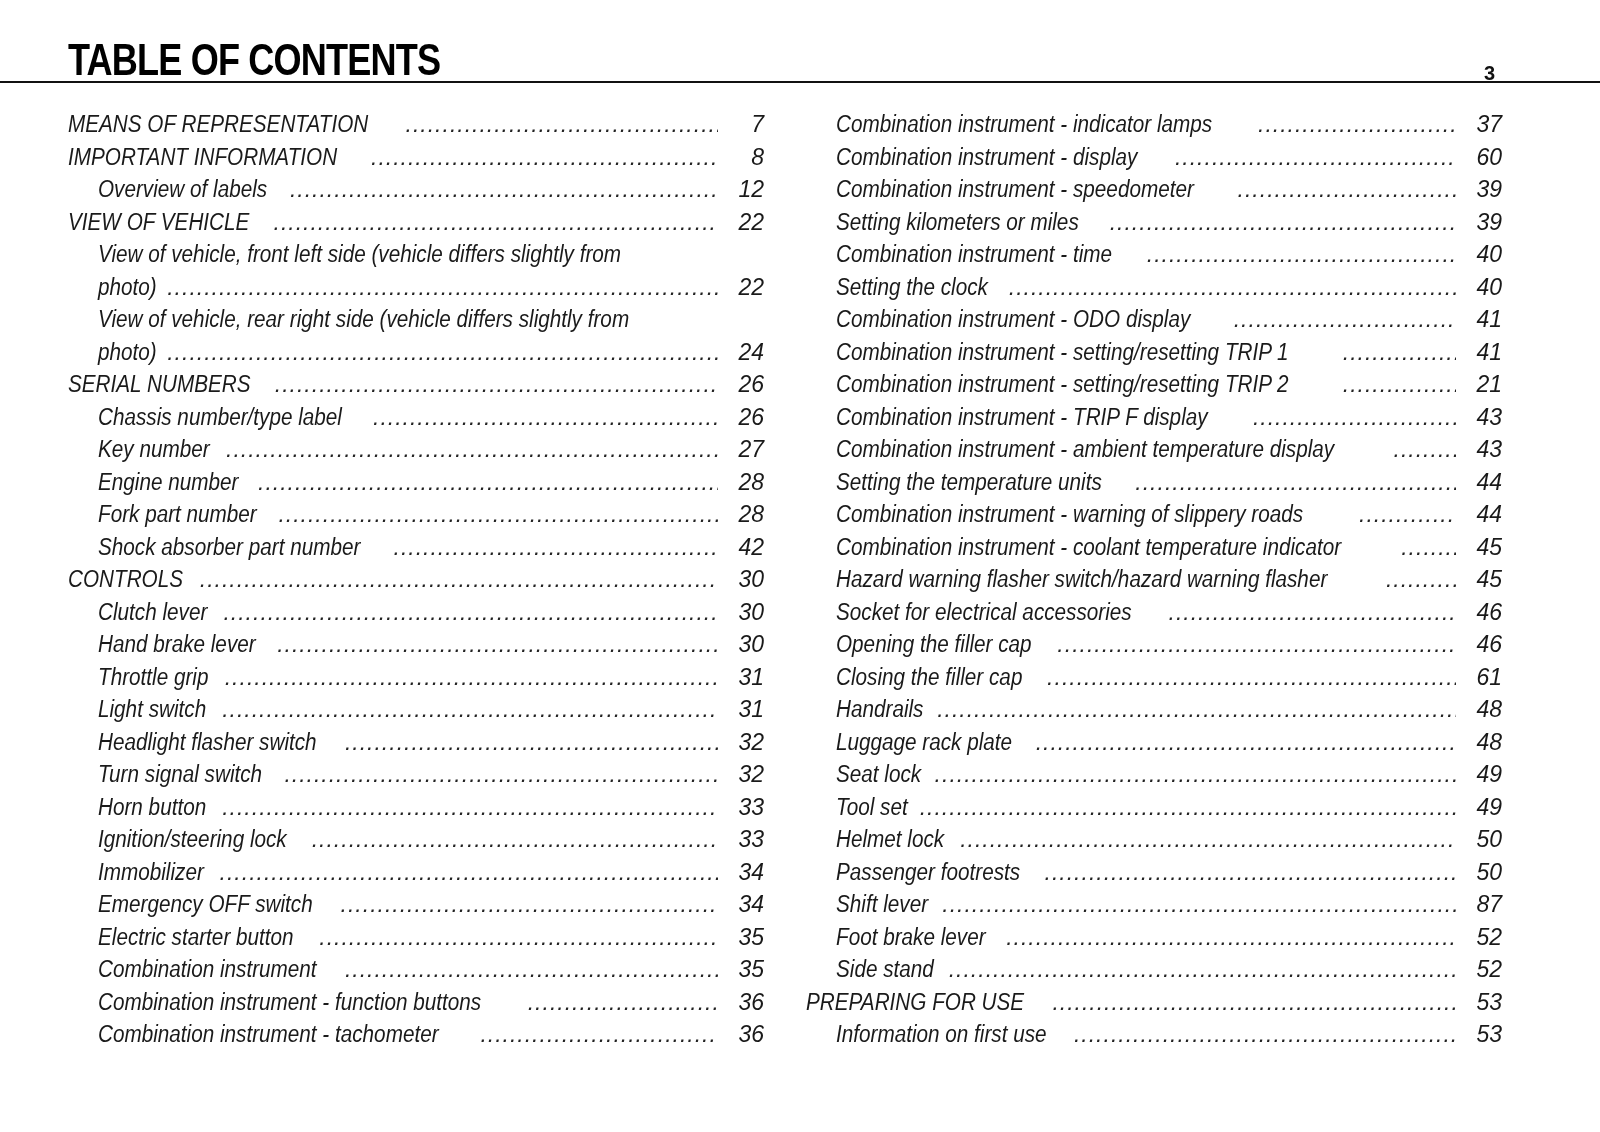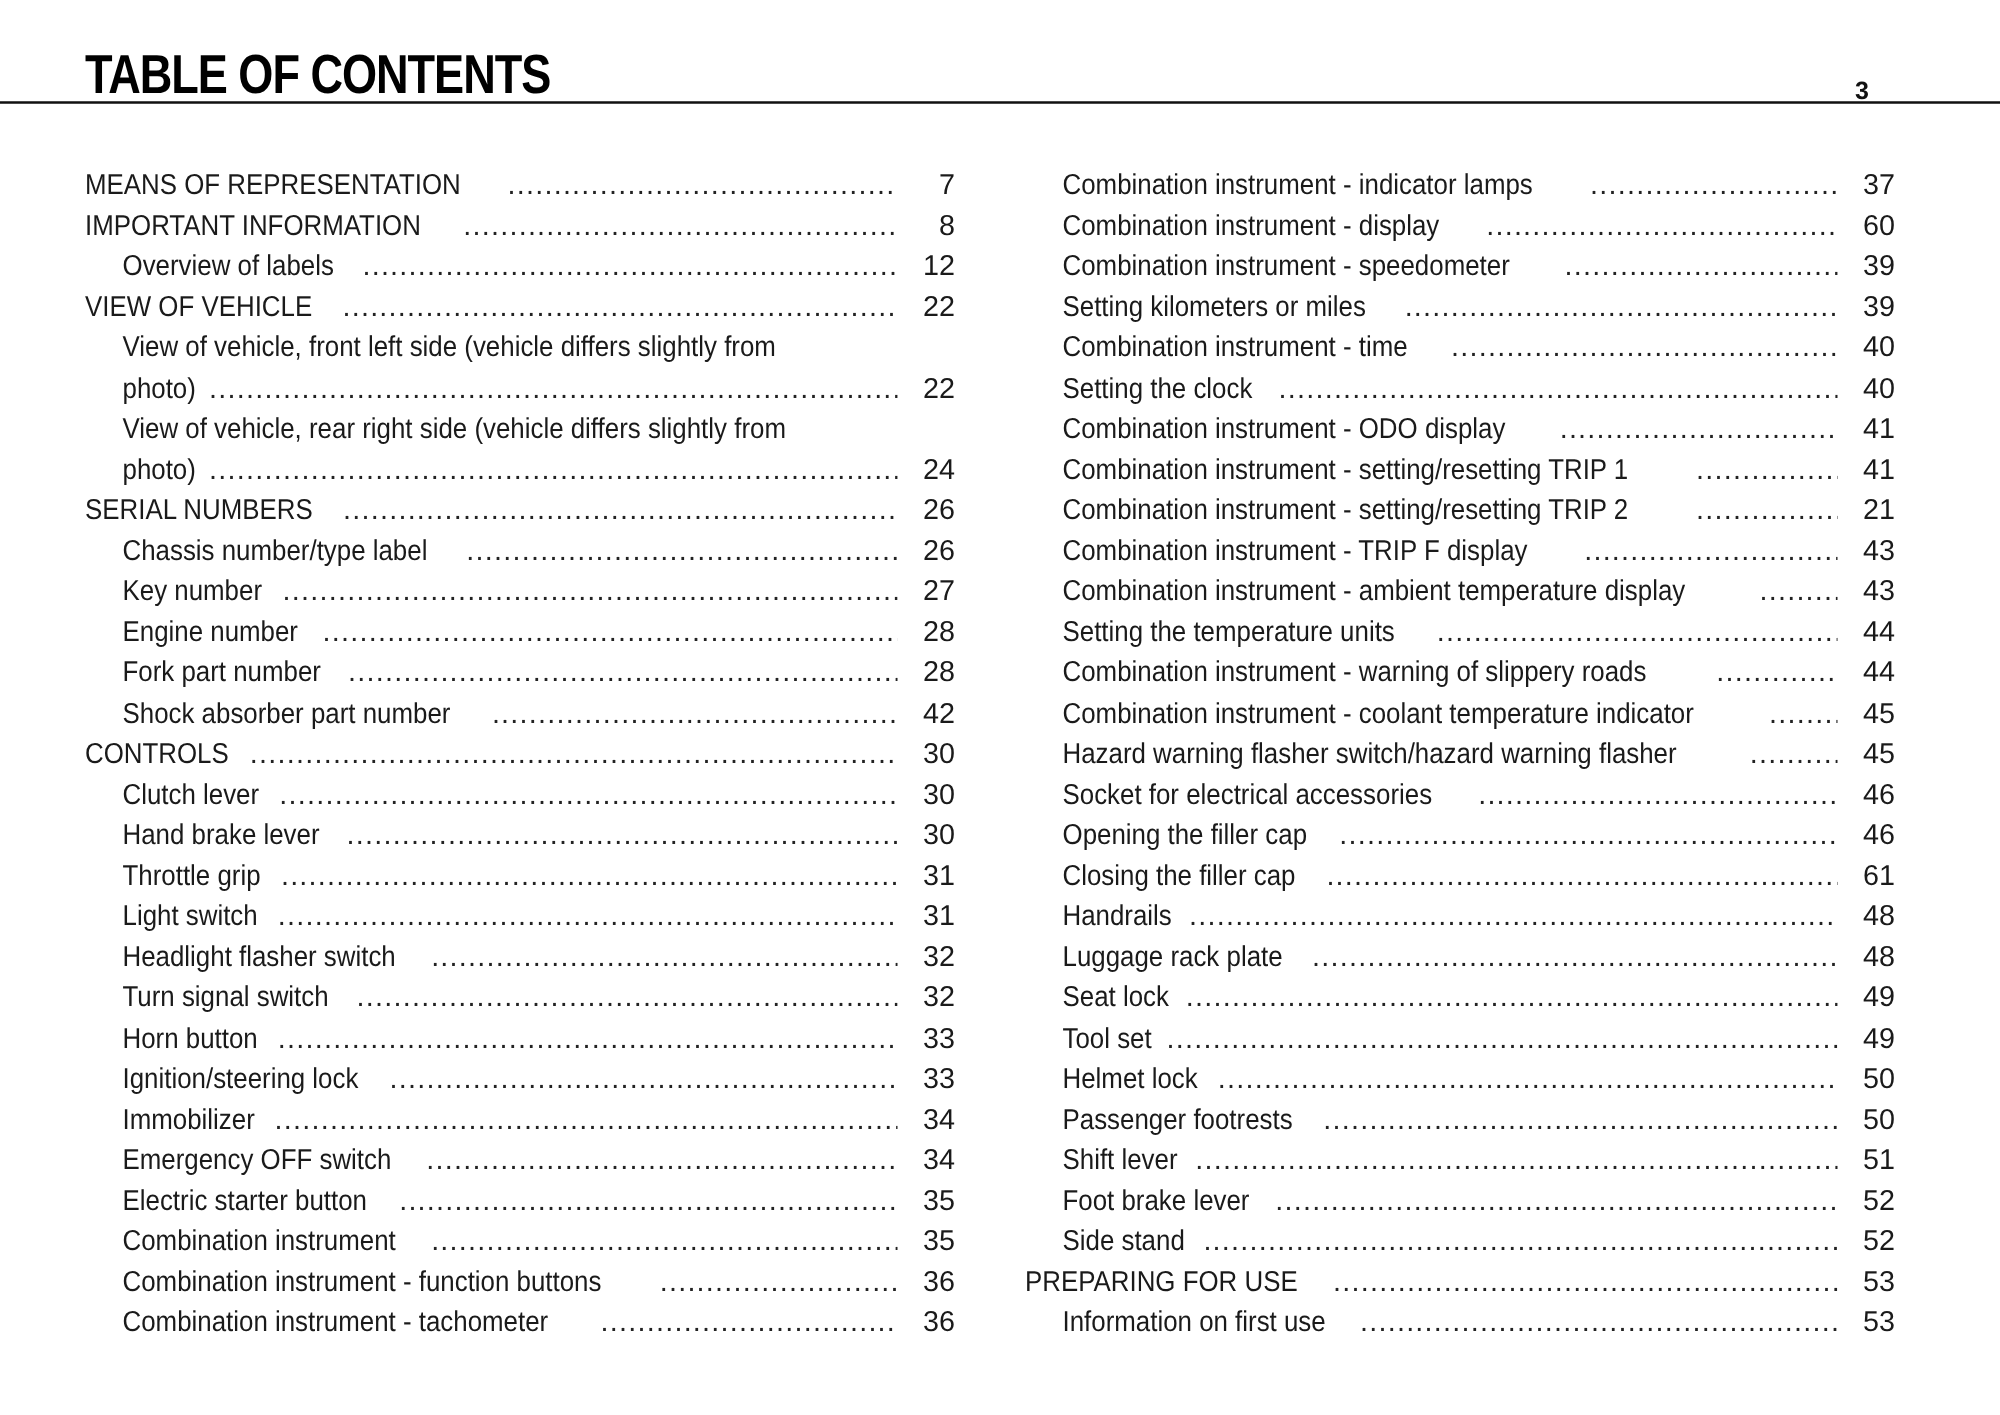--- a/index.html
+++ b/index.html
@@ -1,22 +1,22 @@
 <!DOCTYPE html>
 <html><head>
 <meta charset="utf-8">
 <style>
   html, body { margin:0; padding:0; background:#ffffff; }
   body { width:1600px; height:1132px; position:relative; overflow:hidden; font-family:"Liberation Sans", sans-serif; color:#1a1a1a; }
   .title { position:absolute; left:68px; top:36px; font-family:"Liberation Sans", sans-serif; font-weight:bold; font-size:44px; letter-spacing:-1px; transform:scaleX(0.82); transform-origin:left top; line-height:48px; color:#000; }
   .rule { position:absolute; left:0; top:81px; width:1600px; height:2px; background:#111; }
   .pagenum { position:absolute; left:1484px; top:62px; font-weight:bold; font-size:20px; color:#111; }
-  .col { position:absolute; top:131px; }
+  .col { position:absolute; top:108px;font-style:italic; }
   .col.left { left:68px; width:696px; }
-  .col.right { left:806px; width:696px;margin-left:14px; }
+  .col.right { left:806px; width:696px; }
   .entry { position:relative; font-size:23px; line-height:32.5px; height:32.5px; white-space:nowrap; }
   .entry.wrap { height:auto; white-space:normal; }
   .entry .row { display:flex; align-items:baseline; }
   .entry .txt { flex:0 0 auto; transform:scaleX(0.9); transform-origin:left center; display:inline-block; }
   .entry .dots { flex:1 1 auto; overflow:hidden; white-space:nowrap; margin:0 4px; letter-spacing:1px; color:#222; }
   .entry .dots::before { content:"........................................................................................................................................................................................................"; }
   .entry .pg { flex:0 0 42px; text-align:right; }
   .lvl1 { padding-left:0; }
   .lvl2 { padding-left:30px; }
   .line1 { display:block; transform:scaleX(0.9); transform-origin:left center; white-space:nowrap; height:32.5px; }
@@ -387,21 +387,21 @@
       <div class="row">
         <span class="txt">Passenger footrests</span>
         <span class="dots"></span>
         <span class="pg">50</span>
       </div>
     </div>
     <div class="entry lvl2">
       <div class="row">
         <span class="txt">Shift lever</span>
         <span class="dots"></span>
-        <span class="pg">51</span>
+        <span class="pg">87</span>
       </div>
     </div>
     <div class="entry lvl2">
       <div class="row">
         <span class="txt">Foot brake lever</span>
         <span class="dots"></span>
         <span class="pg">52</span>
       </div>
     </div>
     <div class="entry lvl2">

